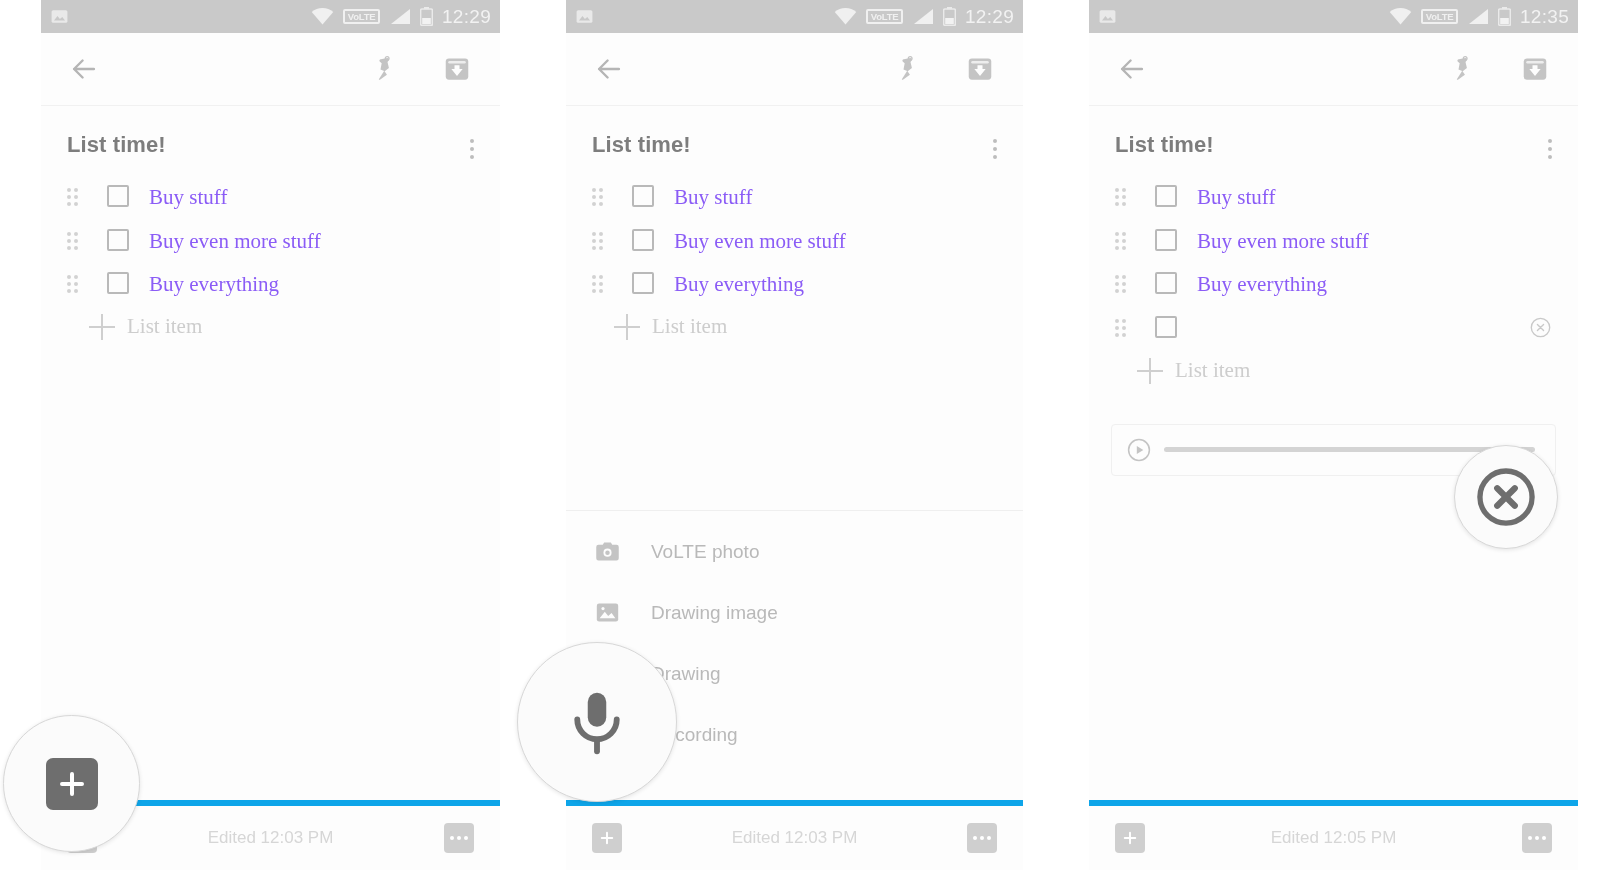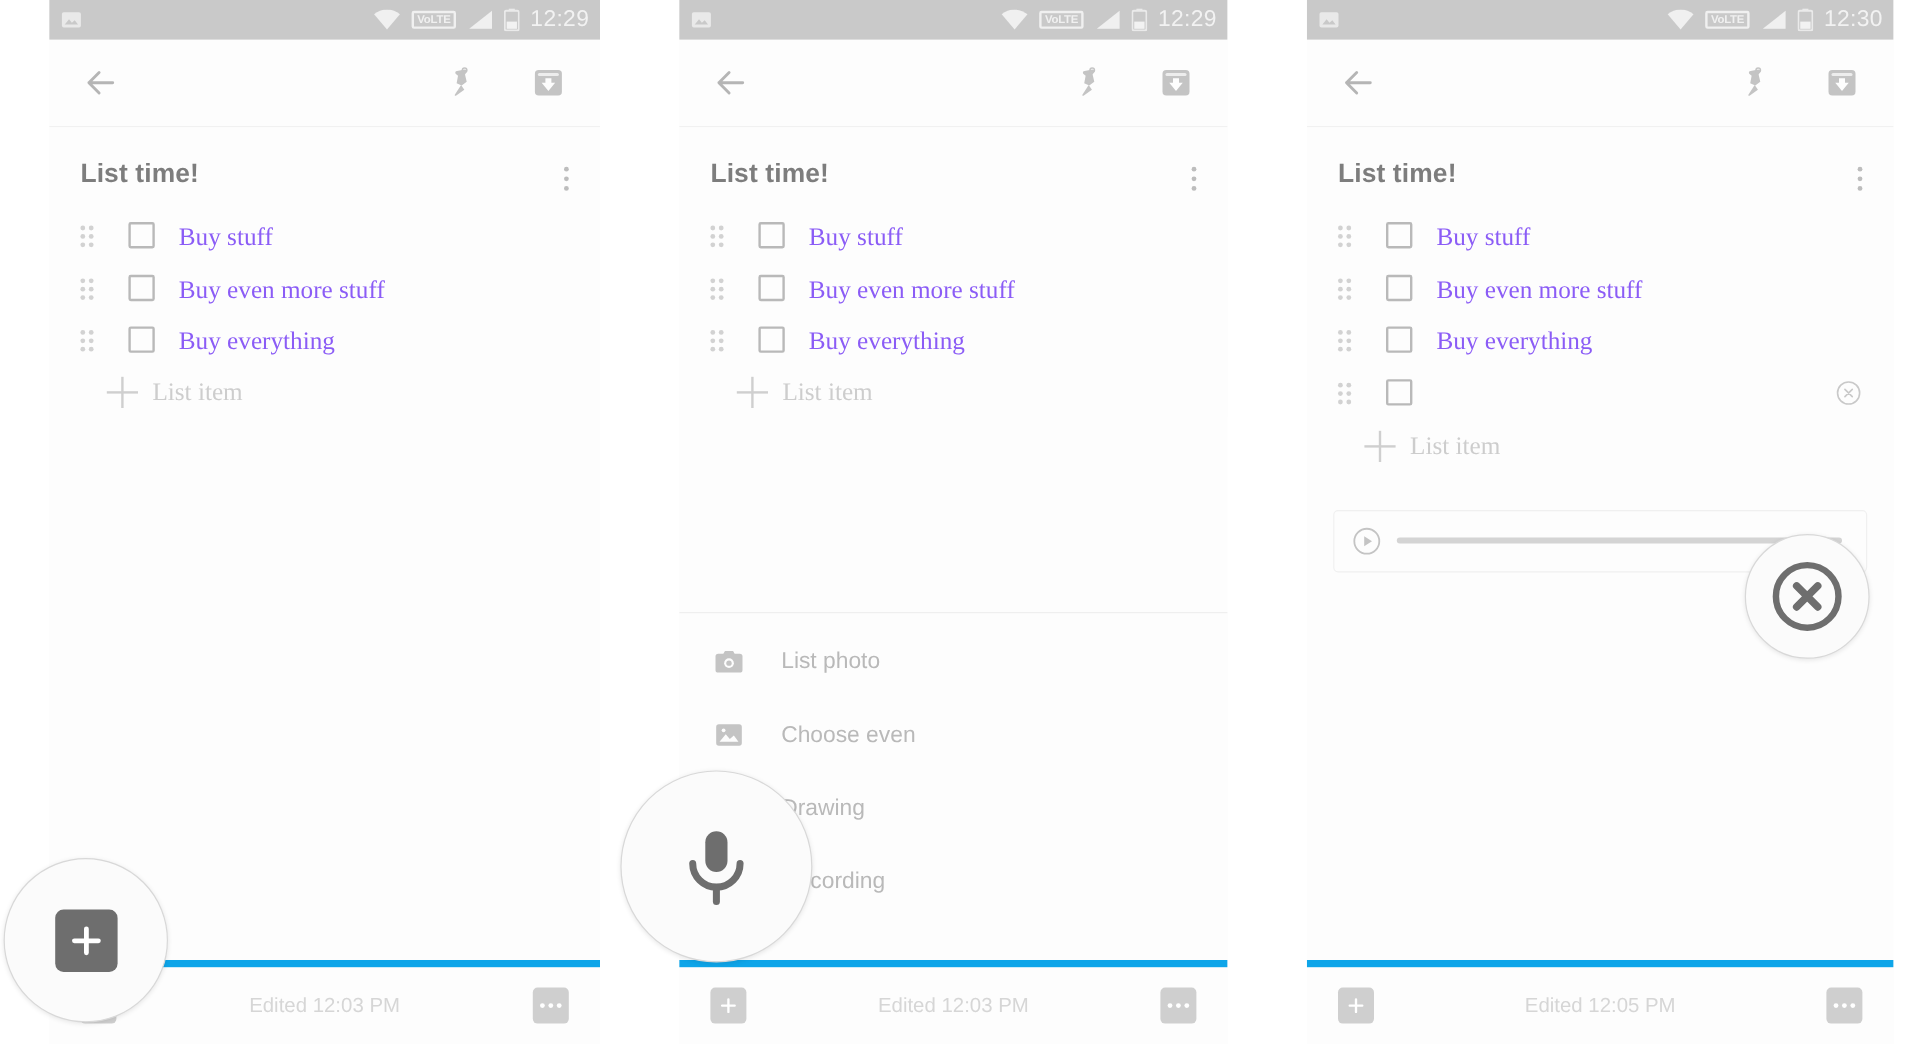--- a/index.html
+++ b/index.html
@@ -338,29 +338,29 @@
       </div>
     </div>
 
     <div class="attach-menu" style="position:absolute; left:0; right:0; top:510px; bottom:70px;">
       <div class="attach-row">
         <svg width="27" height="27" viewBox="0 0 24 24">
             <path d="M9 4h6l1.2 2H20a2 2 0 0 1 2 2v10a2 2 0 0 1-2 2H4a2 2 0 0 1-2-2V8a2 2 0 0 1 2-2h3.8z" fill="#c4c4c4"></path>
             <circle cx="12" cy="13" r="3.6" fill="#fdfdfd"></circle>
             <circle cx="12" cy="13" r="2" fill="#c4c4c4"></circle>
           </svg>
-        <span class="attach-label">List photo</span>
+        <span class="attach-label">VoLTE photo</span>
       </div>
       <div class="attach-row">
         <svg width="27" height="27" viewBox="0 0 24 24">
             <rect x="2.5" y="4" width="19" height="16" rx="2" fill="#c4c4c4"></rect>
             <path d="M5 17l4.6-5.6 3 3.6 3-2.6L19 17z" fill="#fdfdfd"></path>
             <circle cx="8" cy="8.5" r="1.4" fill="#fdfdfd"></circle>
           </svg>
-        <span class="attach-label">Choose even</span>
+        <span class="attach-label">Drawing image</span>
       </div>
       <div class="attach-row">
         <svg width="27" height="27" viewBox="0 0 24 24">
             <path d="M18 2.5 21.5 6 11 16.5 7.5 13z" fill="#c4c4c4"></path>
             <path d="M6.5 14.5 9.5 17.5c-.8 2.5-3 4-5.5 4 1-1.5 1.2-3.5 2.5-7z" fill="#c4c4c4"></path>
           </svg>
         <span class="attach-label">Drawing</span>
       </div>
       <div class="attach-row">
         <svg width="27" height="27" viewBox="0 0 24 24">
@@ -406,21 +406,21 @@
           </svg>
         <span class="volte-box">VoLTE</span>
         <svg class="sb-glyph" width="22" height="17" viewBox="0 0 22 17">
             <path d="M21 1v15H2z" fill="#f0f0f0"></path>
           </svg>
         <svg class="sb-glyph" width="13" height="19" viewBox="0 0 13 19">
             <rect x="4" y="0" width="5" height="2.2" fill="#eaeaea"></rect>
             <rect x="0.6" y="2" width="11.8" height="16.4" rx="1.4" fill="none" stroke="#eaeaea" stroke-width="1.6"></rect>
             <rect x="2.2" y="11" width="8.6" height="6" fill="#f2f2f2"></rect>
           </svg>
-        <span class="sb-time">12:30</span>
+        <span class="sb-time">12:35</span>
       </div>
     </div>
 
     <div class="toolbar">
       <div class="icon-btn">
         <svg width="34" height="34" viewBox="0 0 24 24">
             <path d="M19 12H5M11 6l-6 6 6 6" fill="none" stroke="#b5b5b5" stroke-width="1.7" stroke-linecap="round" stroke-linejoin="round"></path>
           </svg>
       </div>
       <div class="tb-right">

